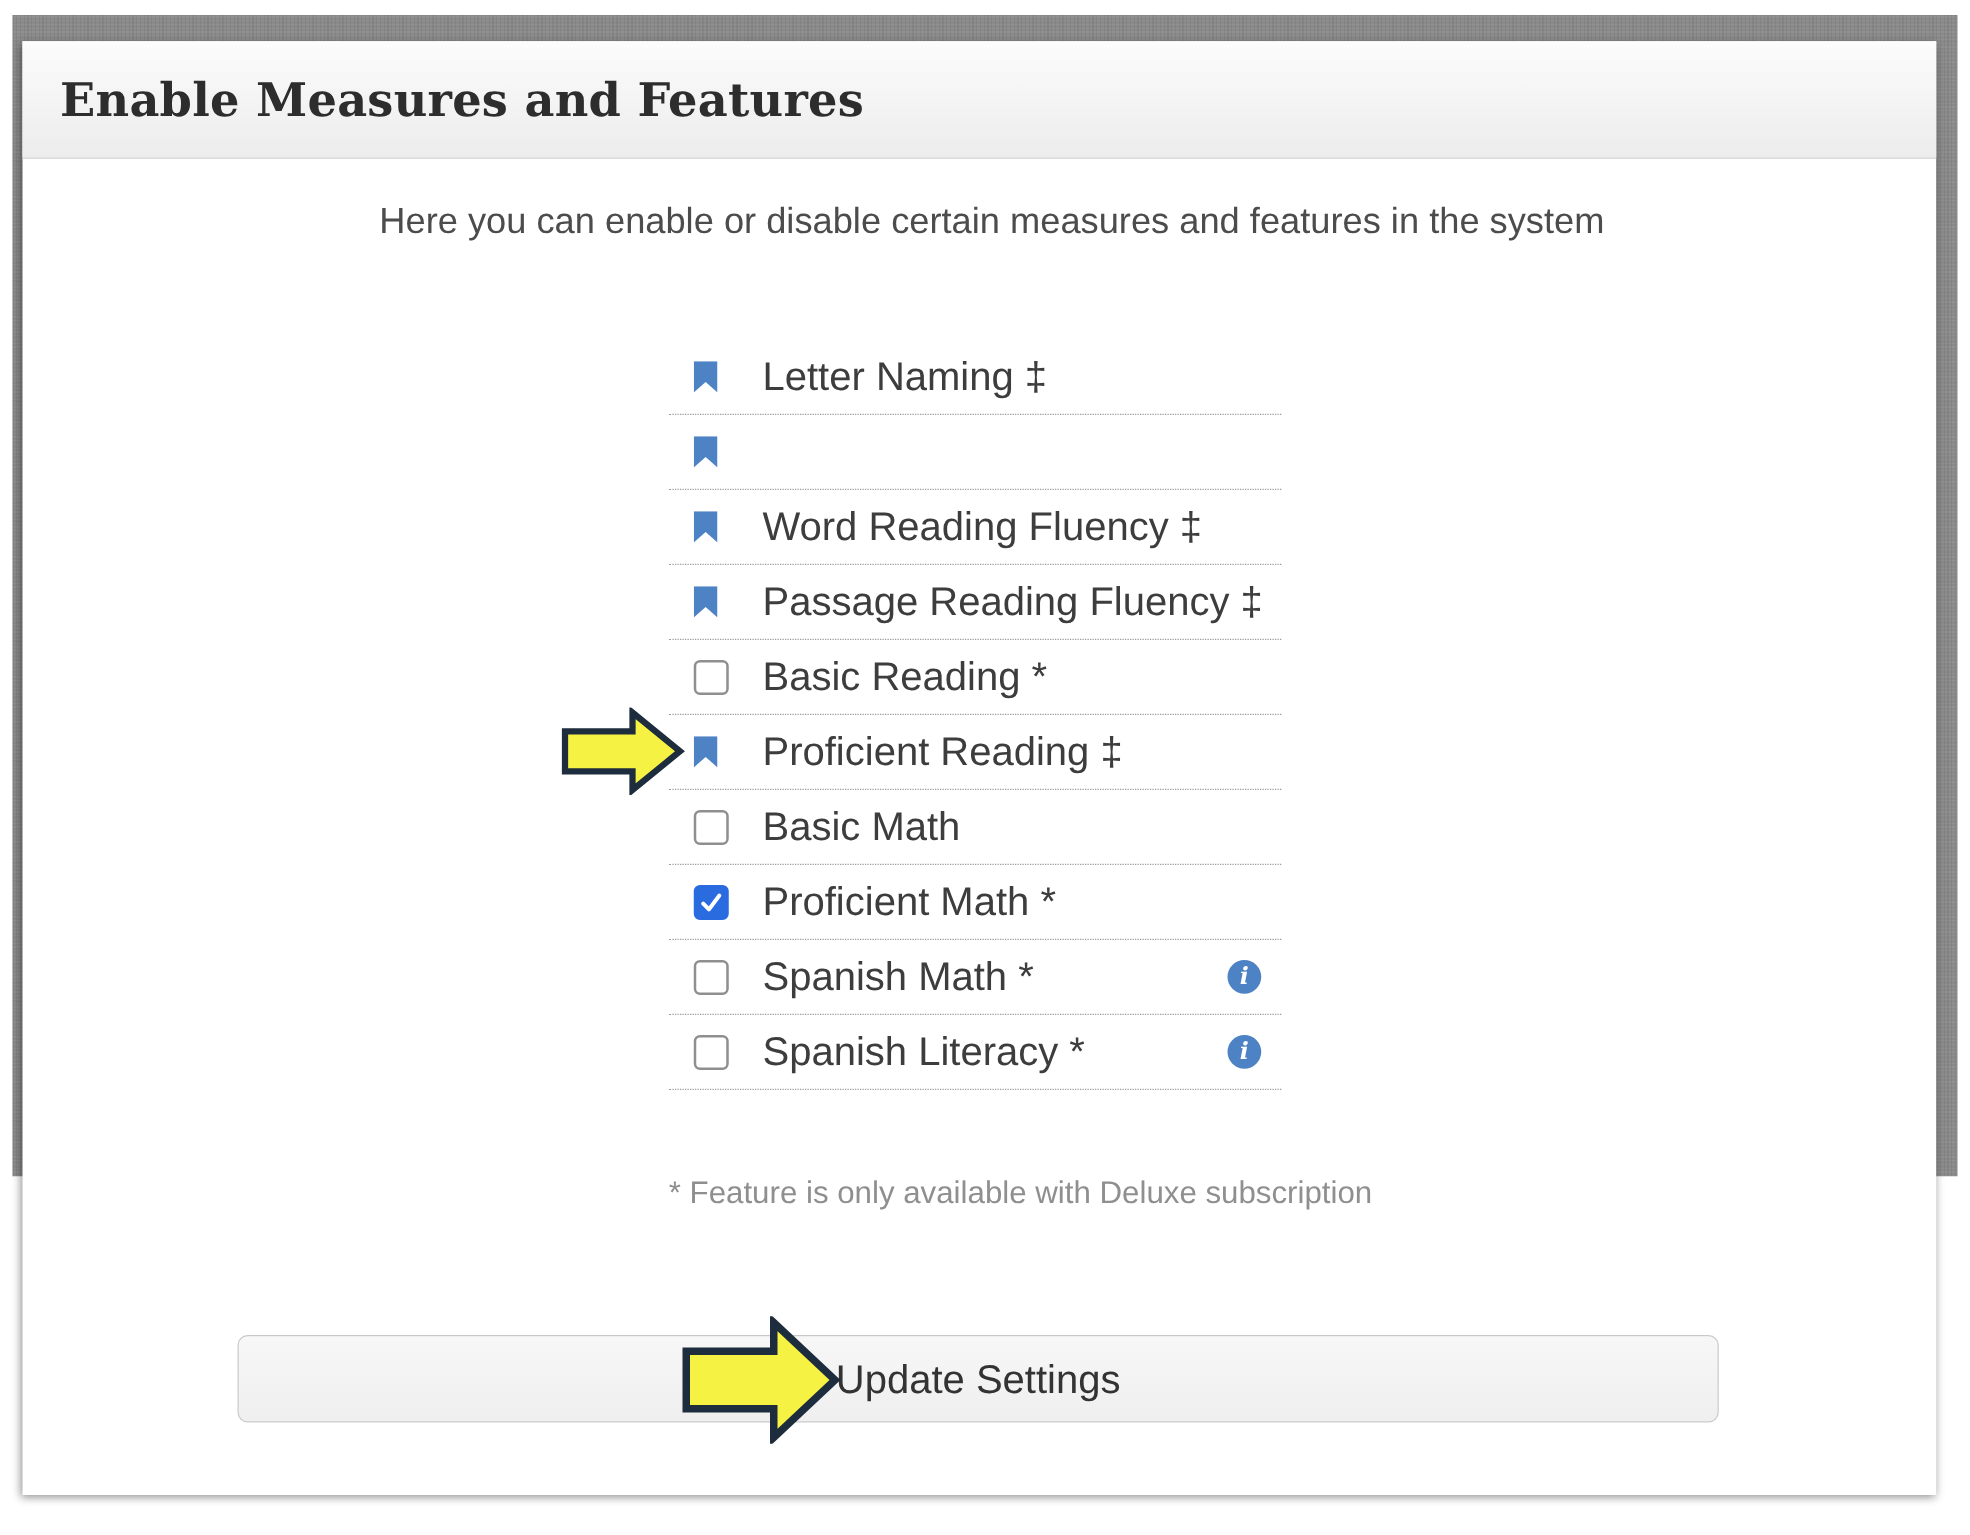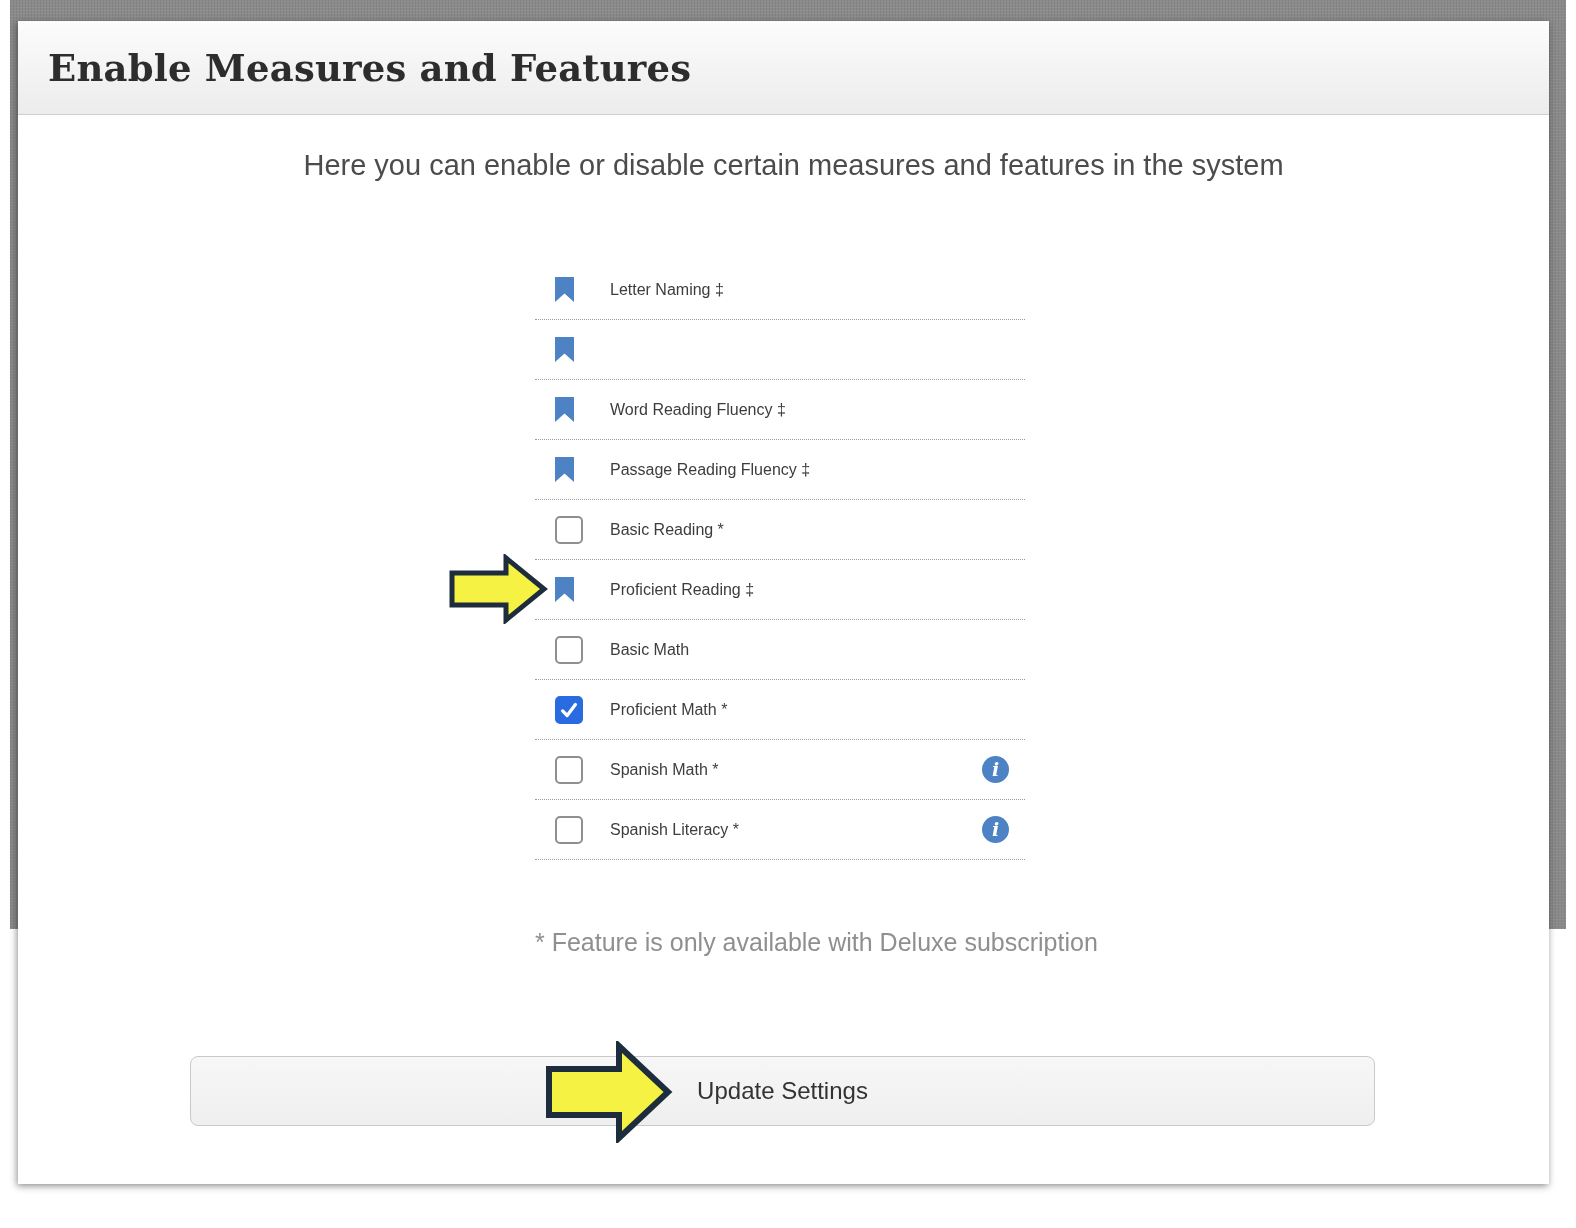--- a/index.html
+++ b/index.html
@@ -1,20 +1,20 @@
 <!DOCTYPE html>
 <html><head>
 <meta charset="utf-8">
 <style>
   * { margin: 0; padding: 0; box-sizing: border-box; }
   html, body { width: 1576px; height: 1228px; background: #ffffff; font-family: "Liberation Sans", sans-serif; }
   .stage { position: relative; width: 1576px; height: 1228px; background: #ffffff; overflow: hidden; }
 
   .frame {
-    position: absolute; left: 10px; top: 0; width: 1556px; height: 929px;
+    position: absolute; left: 10px; top: 12px; width: 1556px; height: 929px;
     background:
       repeating-linear-gradient(0deg, rgba(255,255,255,0.05) 0 1px, transparent 1px 3px),
       repeating-linear-gradient(90deg, rgba(0,0,0,0.06) 0 1px, transparent 1px 3px),
       #8a8a8a;
   }
 
   .card {
     position: absolute; left: 8px; top: 21px; width: 1531px; height: 1163px;
     background: #ffffff;
     box-shadow: -1px 2px 7px rgba(0,0,0,0.45);
@@ -38,21 +38,21 @@
     text-align: center; font-size: 29px; color: #4c4c4c; font-weight: 400; padding-left: 20px;
   }
 
   .measures { position: absolute; left: 517px; top: 239px; width: 490px; }
   .row {
     height: 60px; display: flex; align-items: center;
     border-bottom: 1px dotted #9b9b9b;
     padding-left: 20px;
   }
   .ctl { width: 55px; display: flex; align-items: center; }
-  .row .label { flex: 1; font-size: 16px; color: #3d3d3d; }
+  .row .label { flex: 1; font-size: 32px; color: #3d3d3d; }
 
   .checkbox {
     width: 28px; height: 28px; border-radius: 5px;
     border: 2px solid #8f8f8f; background: #ffffff;
     display: inline-flex; align-items: center; justify-content: center;
     cursor: pointer;
   }
   .checkbox.checked { background: #2a6be0; border-color: #2a6be0; }
   .checkbox svg { width: 22px; height: 22px; }
 
@@ -66,21 +66,21 @@
     margin-right: 16px; cursor: pointer;
   }
 
   .footnotes { position: absolute; left: 517px; top: 905px; font-size: 25px; color: #8f8f8f; line-height: 32px; }
 
   .update-btn {
     position: absolute; left: 172px; top: 1035px; width: 1185px; height: 70px;
     background: linear-gradient(#f7f7f7, #efefef);
     border: 1px solid #c9c9c9; border-radius: 8px;
     font-family: "Liberation Sans", sans-serif;
-    font-size: 24px; color: #333333; cursor: pointer;
+    font-size: 32px; color: #333333; cursor: pointer;
   }
 
   .arrow { position: absolute; z-index: 5; pointer-events: none; }
   .arrow-basic-reading { left: 430px; top: 533px; }
   .arrow-update { left: 527px; top: 1020px; }
 </style>
 </head>
 <body>
 
 <div class="stage">

